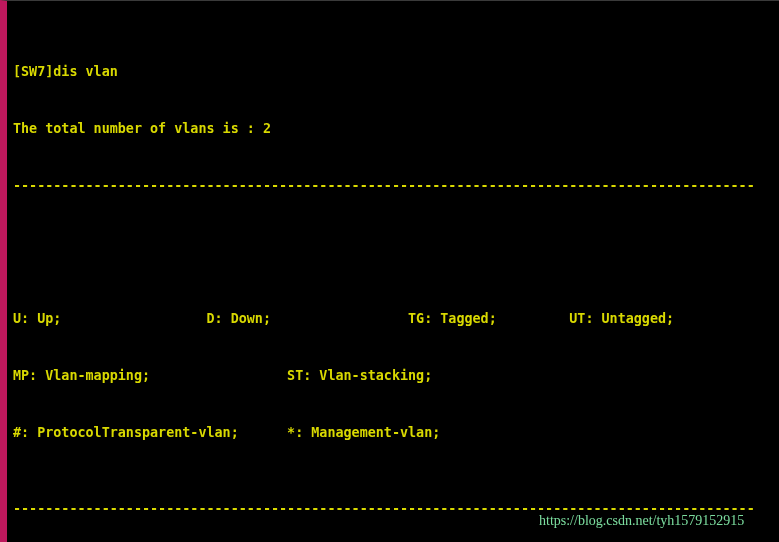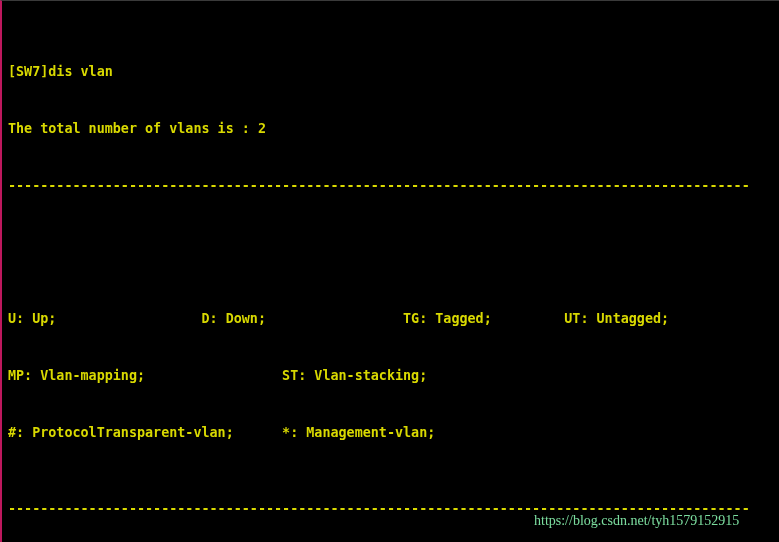--- a/index.html
+++ b/index.html
@@ -13,21 +13,21 @@
     height: 542px;
     overflow: hidden;
     font-family: "DejaVu Sans Mono", "Liberation Mono", monospace;
   }
   #terminal {
     position: relative;
     width: 779px;
     height: 542px;
     box-sizing: border-box;
     background: #000000;
-    border-left: 2px solid #be185d;
+    border-left: 7px solid #be185d;
     border-top: 1px solid #3a3a3a;
     overflow: hidden;
   }
   #screen {
     position: absolute;
     left: 0;
     top: 0;
     padding: 4px 0 0 6px;
     white-space: pre;
     color: #d9d900;

